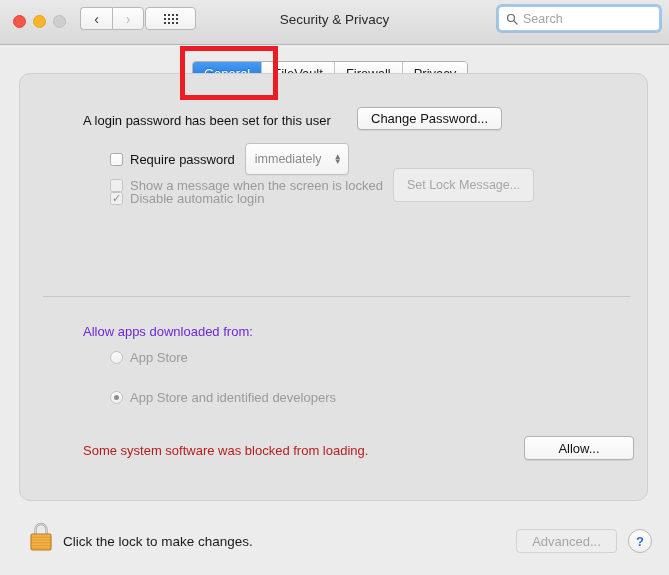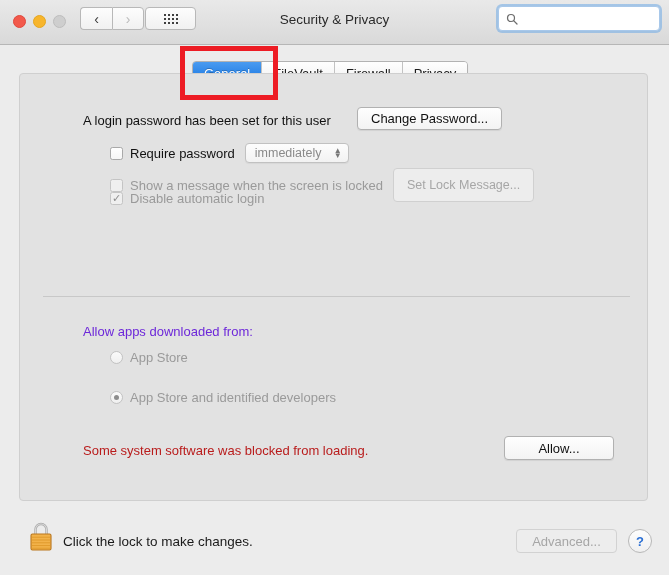--- a/index.html
+++ b/index.html
@@ -156,21 +156,21 @@
     z-index: 5;
   }
 
   
   #panel {
     position: absolute;
     left: 19px; top: 73px;
     width: 629px; height: 428px;
     background: #e2e2e2;
     border: 1px solid #cfcfcf;
-    border-radius: 4px;
+    border-radius: 11px;
     box-sizing: border-box;
   }
 
   .row { position: absolute; display: flex; align-items: center; }
 
   #login-text {
     left: 63px; top: 39px;
     font-size: 13px; color: #111;
   }
   #change-pw-btn {
@@ -200,21 +200,21 @@
   }
   .cb.dim { border-color: #c4c4c4; background: #efefef; }
   .cb .tick { color: #8d8d8d; font-size: 11px; margin-bottom:1px; }
 
   .lbl { font-size: 13px; color: #111; margin-left: 7px; }
   .lbl.dim { color: #9a9a9a; }
 
   #row-require { left: 90px; top: 69px; }
   #popup {
     margin-left: 10px;
-    height: 20px;
+    height: 32px;
     min-width: 104px;
     padding: 0 6px 0 9px;
     background: linear-gradient(to bottom,#fdfdfd,#f2f2f2);
     border: 1px solid #c1c1c1;
     border-radius: 4px;
     box-sizing: border-box;
     display: flex; align-items: center; justify-content: space-between;
     font-size: 12.5px;
     color: #8a8a8a;
     box-shadow: 0 1px 1px rgba(0,0,0,0.05);
@@ -271,21 +271,21 @@
   #row-appstore { left: 90px; top: 276px; }
   #row-appstore-dev { left: 90px; top: 316px; }
 
   #blocked-text {
     position: absolute;
     left: 63px; top: 369px;
     font-size: 13px; color: #b91c1c;
   }
   #allow-btn {
     position: absolute;
-    left: 484px; top: 362px;
+    left: 504px; top: 362px;
     width: 110px; height: 24px;
     font-size: 13px; color: #111;
     background: linear-gradient(to bottom,#fefefe,#f3f3f3);
     border: 1px solid #b1b1b1;
     border-radius: 4px;
     box-sizing: border-box;
     display: flex; align-items: center; justify-content: center;
     box-shadow: 0 1px 1px rgba(0,0,0,0.07);
   }
 
@@ -367,20 +367,21 @@
       </span>
     </div>
 
     <div id="win-title">Security &amp; Privacy</div>
 
     <div id="search-wrap">
       <svg id="search-icon" viewBox="0 0 12 12">
         <circle cx="5" cy="5" r="3.5" fill="none" stroke="#6d6d6d" stroke-width="1.2"></circle>
         <line x1="7.6" y1="7.6" x2="11" y2="11" stroke="#6d6d6d" stroke-width="1.3" stroke-linecap="round"></line>
       </svg>
+      <input id="search-input" type="text" placeholder="Search" style="">
     </div>
   </div>
 
   <div id="tabbar">
     <div class="tab active">General</div>
     <div class="tab">FileVault</div>
     <div class="tab">Firewall</div>
     <div class="tab">Privacy</div>
   </div>
   <div id="red-box"></div>

